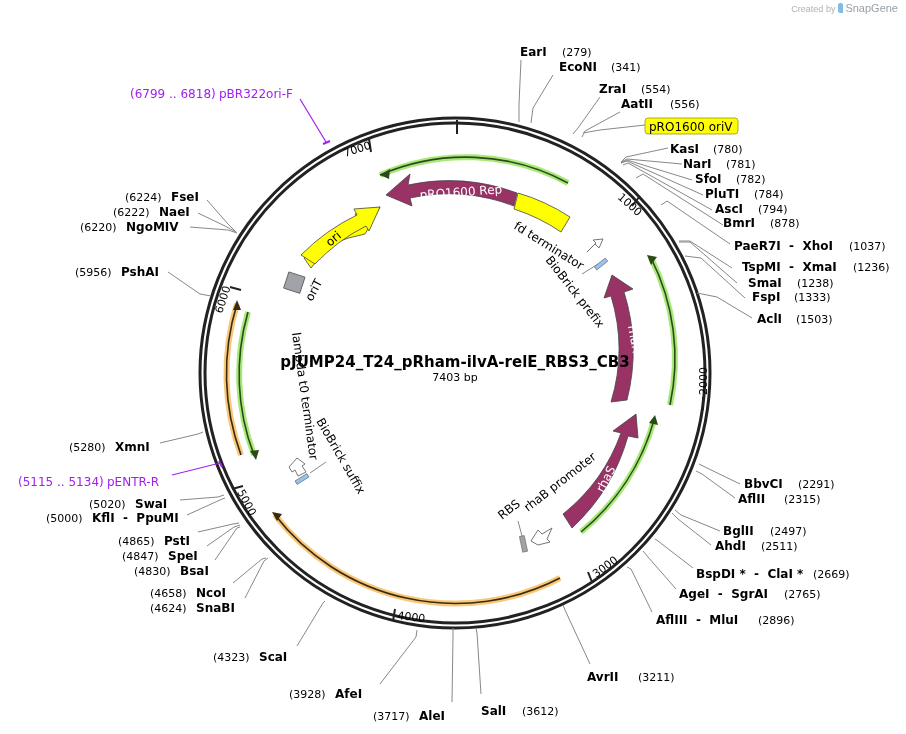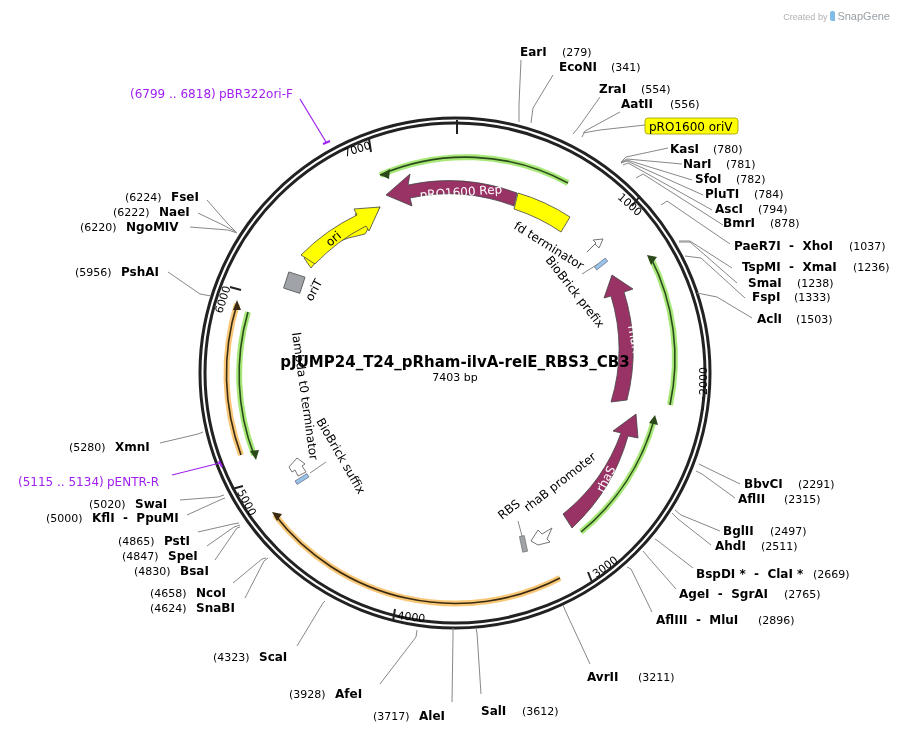--- a/index.html
+++ b/index.html
@@ -7,21 +7,21 @@
   svg { position:absolute; left:0; top:0; }
   .enz { font-family:"DejaVu Sans", sans-serif; font-weight:bold; font-size:12px; fill:#000; }
   .pos { font-family:"DejaVu Sans", sans-serif; font-size:11px; fill:#000; }
   .primer { font-family:"DejaVu Sans", sans-serif; font-size:12px; fill:#a020f0; }
   .feat { font-family:"DejaVu Sans", sans-serif; font-size:12px; fill:#000; }
   .featw { font-family:"DejaVu Sans", sans-serif; font-size:12px; fill:#ffffff; }
   .tick { font-family:"DejaVu Sans", sans-serif; font-size:11px; fill:#000; }
   .title { font-family:"DejaVu Sans", sans-serif; font-weight:bold; font-size:15px; fill:#000; }
   .sub { font-family:"DejaVu Sans", sans-serif; font-size:11px; fill:#000; }
   .leader { stroke:#888; stroke-width:1; fill:none; }
-  .credit { position:absolute; right:16px; top:2px; font-size:9px; color:#b0b0b0; font-family:"Liberation Sans", sans-serif;margin-top:8px; }
+  .credit { position:absolute; right:8px; top:2px; font-size:9px; color:#b0b0b0; font-family:"Liberation Sans", sans-serif; }
   .credit .brand { font-size:11px; color:#9aa0a6; }
   .credit .logo { display:inline-block; width:5px; height:10px; background:#7fbce8; border-radius:2px 2px 0 2px; margin:0 2px 0 3px; vertical-align:-1px; }
 </style>
 </head>
 <body>
 
 <div class="credit">
   <span>Created by</span><span class="logo"></span><span class="brand">SnapGene</span>
 </div>
 

